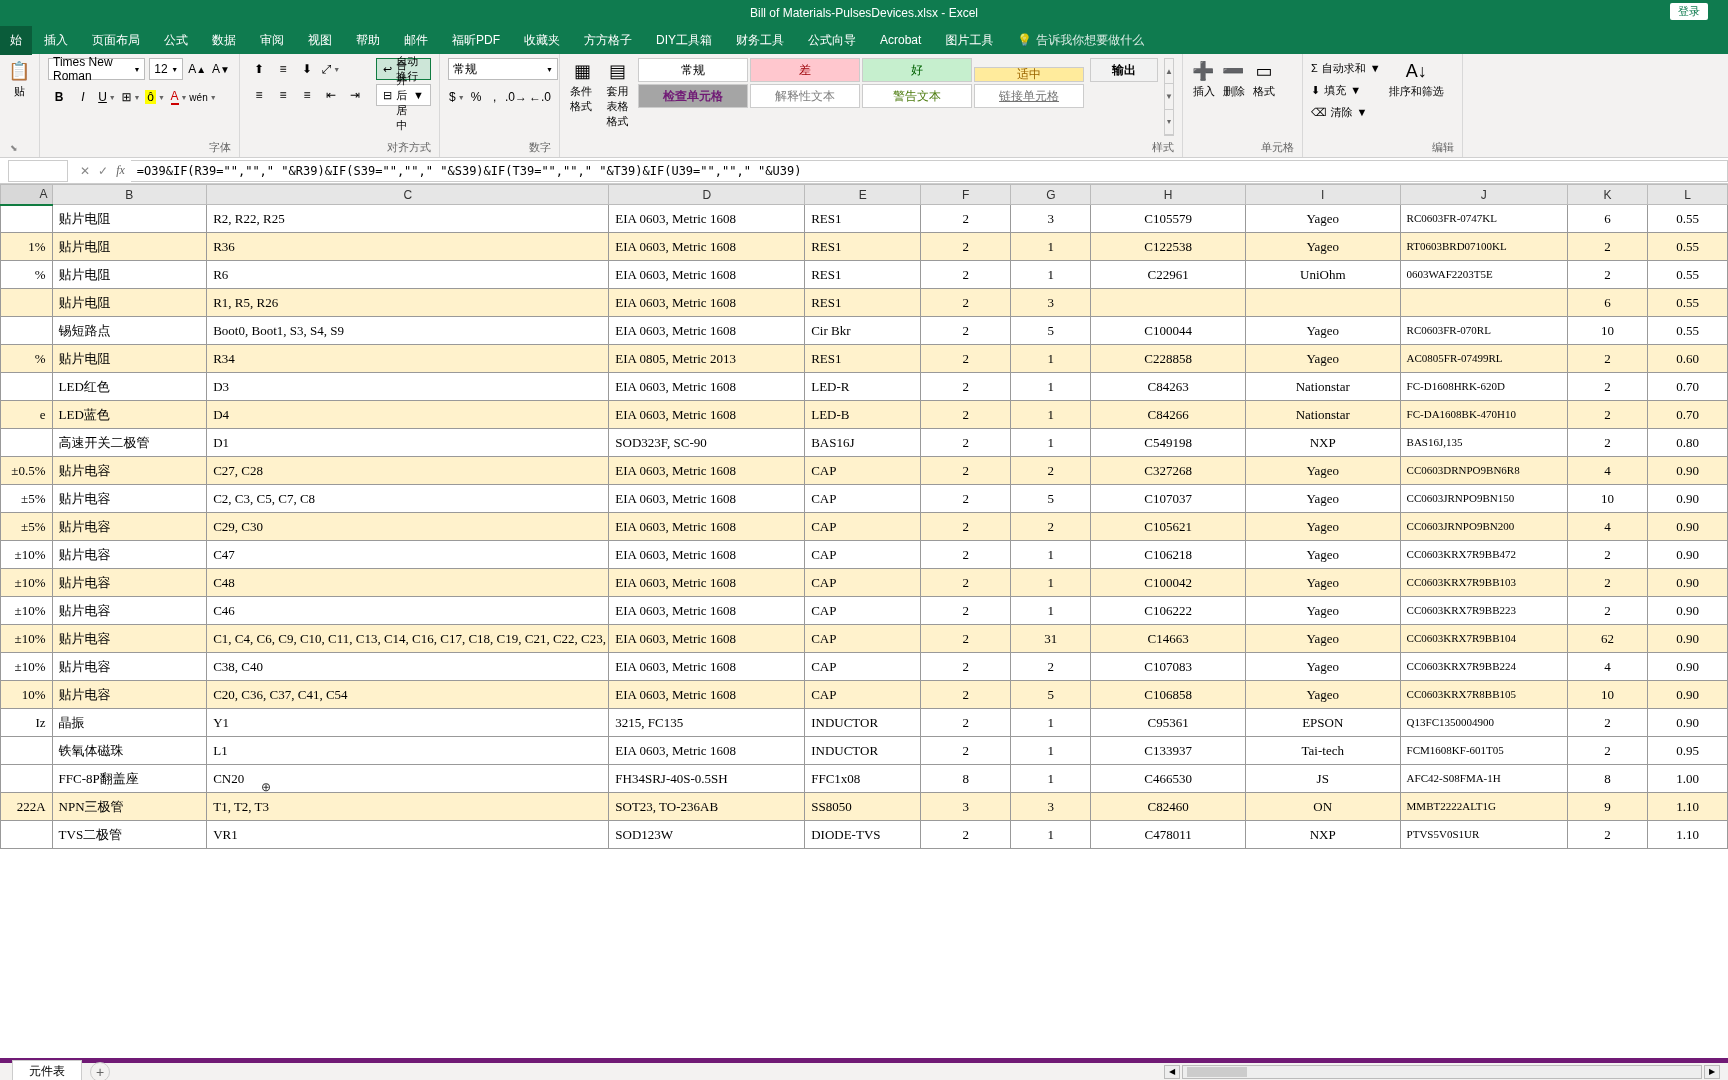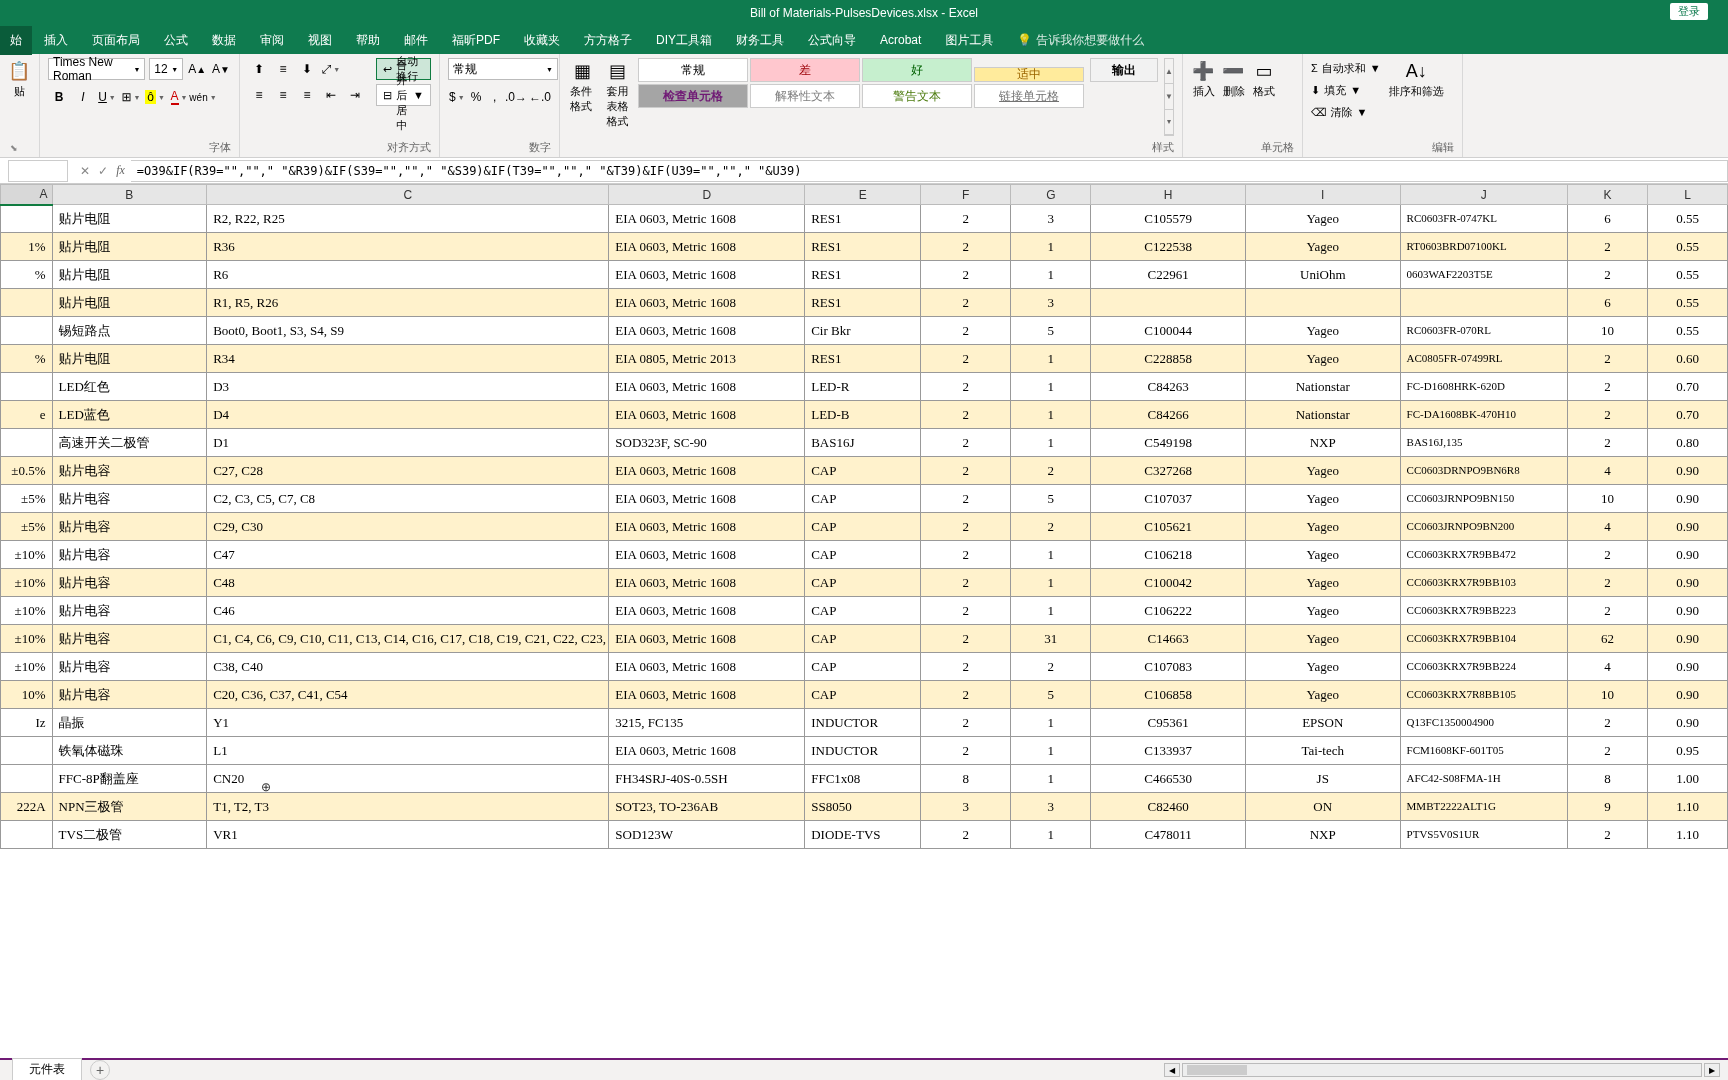--- a/index.html
+++ b/index.html
@@ -84,21 +84,21 @@
 .colF { width:70px; }
 .colG { width:62px; }
 .colH { width:120px; }
 .colI { width:120px; }
 .colJ { width:130px; }
 .colK { width:62px; }
 .colL { width:62px; }
 .cursor-icon { position:absolute; left:261px; top:596px; pointer-events:none; font-size:12px; color:#333; }
 
 
-.tab-strip { height:22px; background:#f3f2f1; border-top:2px solid #701a75; display:flex; align-items:center; }
+.tab-strip { height:22px; background:#f3f2f1; border-top:5px solid #701a75; display:flex; align-items:center; }
 .sheet-tab { padding:2px 16px; background:#fff; border:1px solid #ccc; border-bottom:2px solid #107c41; font-size:12px; margin-left:12px; }
 .add-sheet { width:20px; height:20px; border:1px solid #ccc; border-radius:50%; display:flex; align-items:center; justify-content:center; margin-left:8px; color:#666; font-size:14px; }
 .hscroll { flex:1; display:flex; justify-content:flex-end; align-items:center; padding-right:8px; gap:2px; }
 .hscroll .track { width:520px; height:14px; border:1px solid #bbb; background:#eee; position:relative; }
 .hscroll .thumb { position:absolute; left:4px; top:1px; width:60px; height:10px; background:#ccc; }
 .hscroll .arr { width:16px; height:14px; border:1px solid #bbb; background:#eee; display:flex; align-items:center; justify-content:center; font-size:8px; }
 
 .wrap-btn { border:1px solid #c0c0c0; background:#fff; padding:1px 6px; font-size:11px; display:flex; align-items:center; gap:4px; height:22px; }
 .wrap-btn.active { background:#cde6d8; border-color:#107c41; }
 </style>

